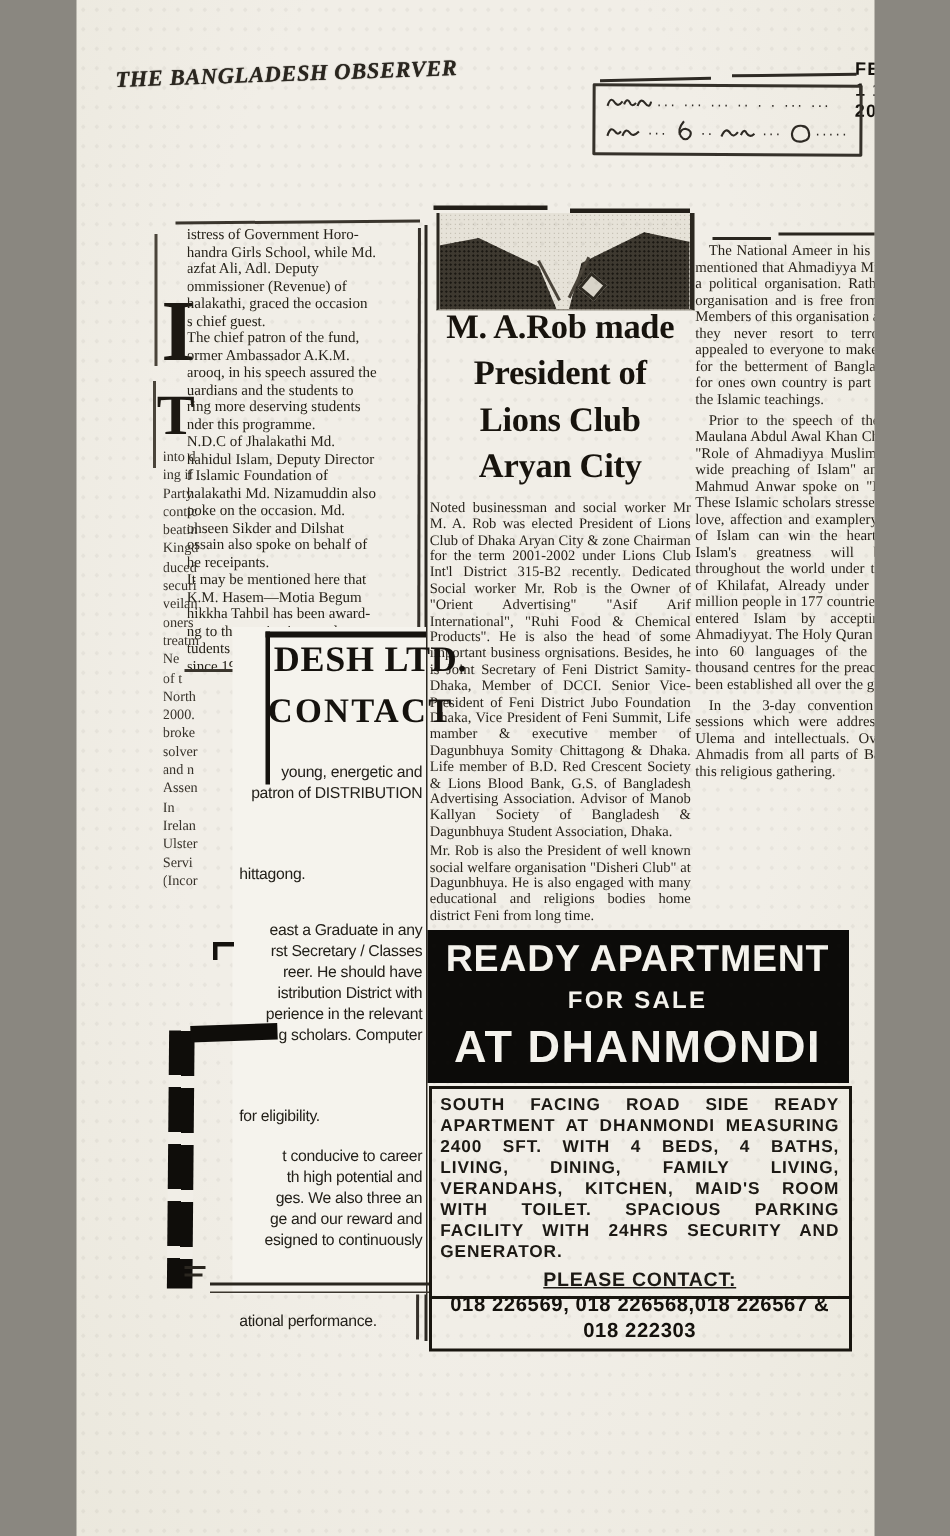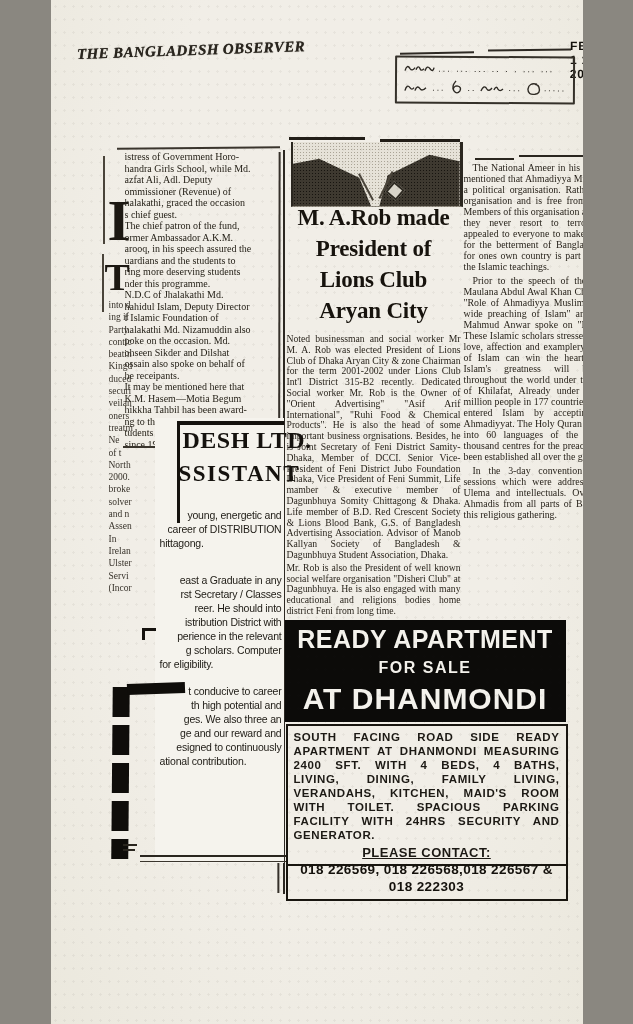--- a/index.html
+++ b/index.html
@@ -46,21 +46,21 @@
   
   .jobad{left:104px;top:418px;width:129px;height:445px;background:var(--clip);z-index:2;}
   .ja-topborder{left:22px;top:3px;width:107px;height:4px;background:#15120e;}
   .ja-leftborder{left:22px;top:3px;width:3px;height:102px;background:#15120e;}
   .ja-title1{left:28px;top:10px;font:bold 24px/1 "Liberation Serif",serif;letter-spacing:.5px;color:#15120e;white-space:nowrap;}
   .ja-title2{left:24px;top:44px;font:bold 23px/1 "Liberation Serif",serif;letter-spacing:1.5px;color:#15120e;white-space:nowrap;}
   .ja-text{left:5px;top:90px;width:122px;font:10.5px/14px "Liberation Sans",sans-serif;letter-spacing:-.2px;color:#23201a;}
   .ja-text .jp{margin:0;}
   .jr .ln{text-align:right;}
   .jl .ln{text-align:right;}
-  .jl .ln:last-child{text-align:left;}
+  .jl .ln:last-child{text-align:left;margin-top:40px;}
   .ja-p2{margin-top:11px !important;}
   .ja-p3{margin-top:23px !important;}
   .ja-p4{margin-top:13px !important;}
   .ja-p5{margin-top:13px !important;}
   .ja-mark{left:-13px;top:210px;width:11px;height:9px;border-left:3px solid #15120e;border-top:3px solid #15120e;}
   .ja-eq-a{left:-32px;top:426px;width:14px;height:2px;background:#2a261f;}
   .ja-eq-b{left:-32px;top:431px;width:12px;height:1.5px;background:#2a261f;}
   .ja-rule-a{left:-15px;top:437px;width:146px;height:2px;background:#2a261f;}
   .ja-rule-b{left:-15px;top:443px;width:146px;height:1.2px;background:#3a352d;}
   .filmstrip{left:61px;top:687px;width:17px;height:172px;transform:rotate(.5deg);z-index:1;
@@ -218,44 +218,44 @@
 
   <div class="abs div-a"></div>
   <div class="abs div-b"></div>
 
   <div class="abs filmstrip"></div>
   <div class="abs blob"></div>
   <div class="abs jobad">
     <div class="abs ja-topborder"></div>
     <div class="abs ja-leftborder"></div>
     <div class="abs ja-title1">DESH LTD.</div>
-    <div class="abs ja-title2">SSISTANT</div>
+    <div class="abs ja-title2">CONTACT</div>
     <div class="abs ja-mark"></div>
     <div class="abs ja-text">
       <div class="jp jl">
           <div class="ln">young, energetic and</div>
-          <div class="ln">career of DISTRIBUTION</div>
+          <div class="ln">patron of DISTRIBUTION</div>
           <div class="ln">hittagong.</div>
         </div>
       <div class="jp jl ja-p3">
           <div class="ln">east a Graduate in any</div>
           <div class="ln">rst Secretary / Classes</div>
-          <div class="ln">reer. He should into</div>
+          <div class="ln">reer. He should have</div>
           <div class="ln">istribution District with</div>
           <div class="ln">perience in the relevant</div>
           <div class="ln">g scholars. Computer</div>
           <div class="ln">for eligibility.</div>
         </div>
       <div class="jp jl ja-p4">
           <div class="ln">t conducive to career</div>
           <div class="ln">th high potential and</div>
           <div class="ln">ges. We also three an</div>
           <div class="ln">ge and our reward and</div>
           <div class="ln">esigned to continuously</div>
-          <div class="ln">ational contribution.</div>
+          <div class="ln">ational performance.</div>
         </div>
     </div>
     <div class="abs ja-eq-a"></div>
     <div class="abs ja-eq-b"></div>
     <div class="abs ja-rule-a"></div>
     <div class="abs ja-rule-b"></div>
   </div>
 
   <div class="abs ph-rule-a"></div>
   <div class="abs ph-rule-b"></div>

